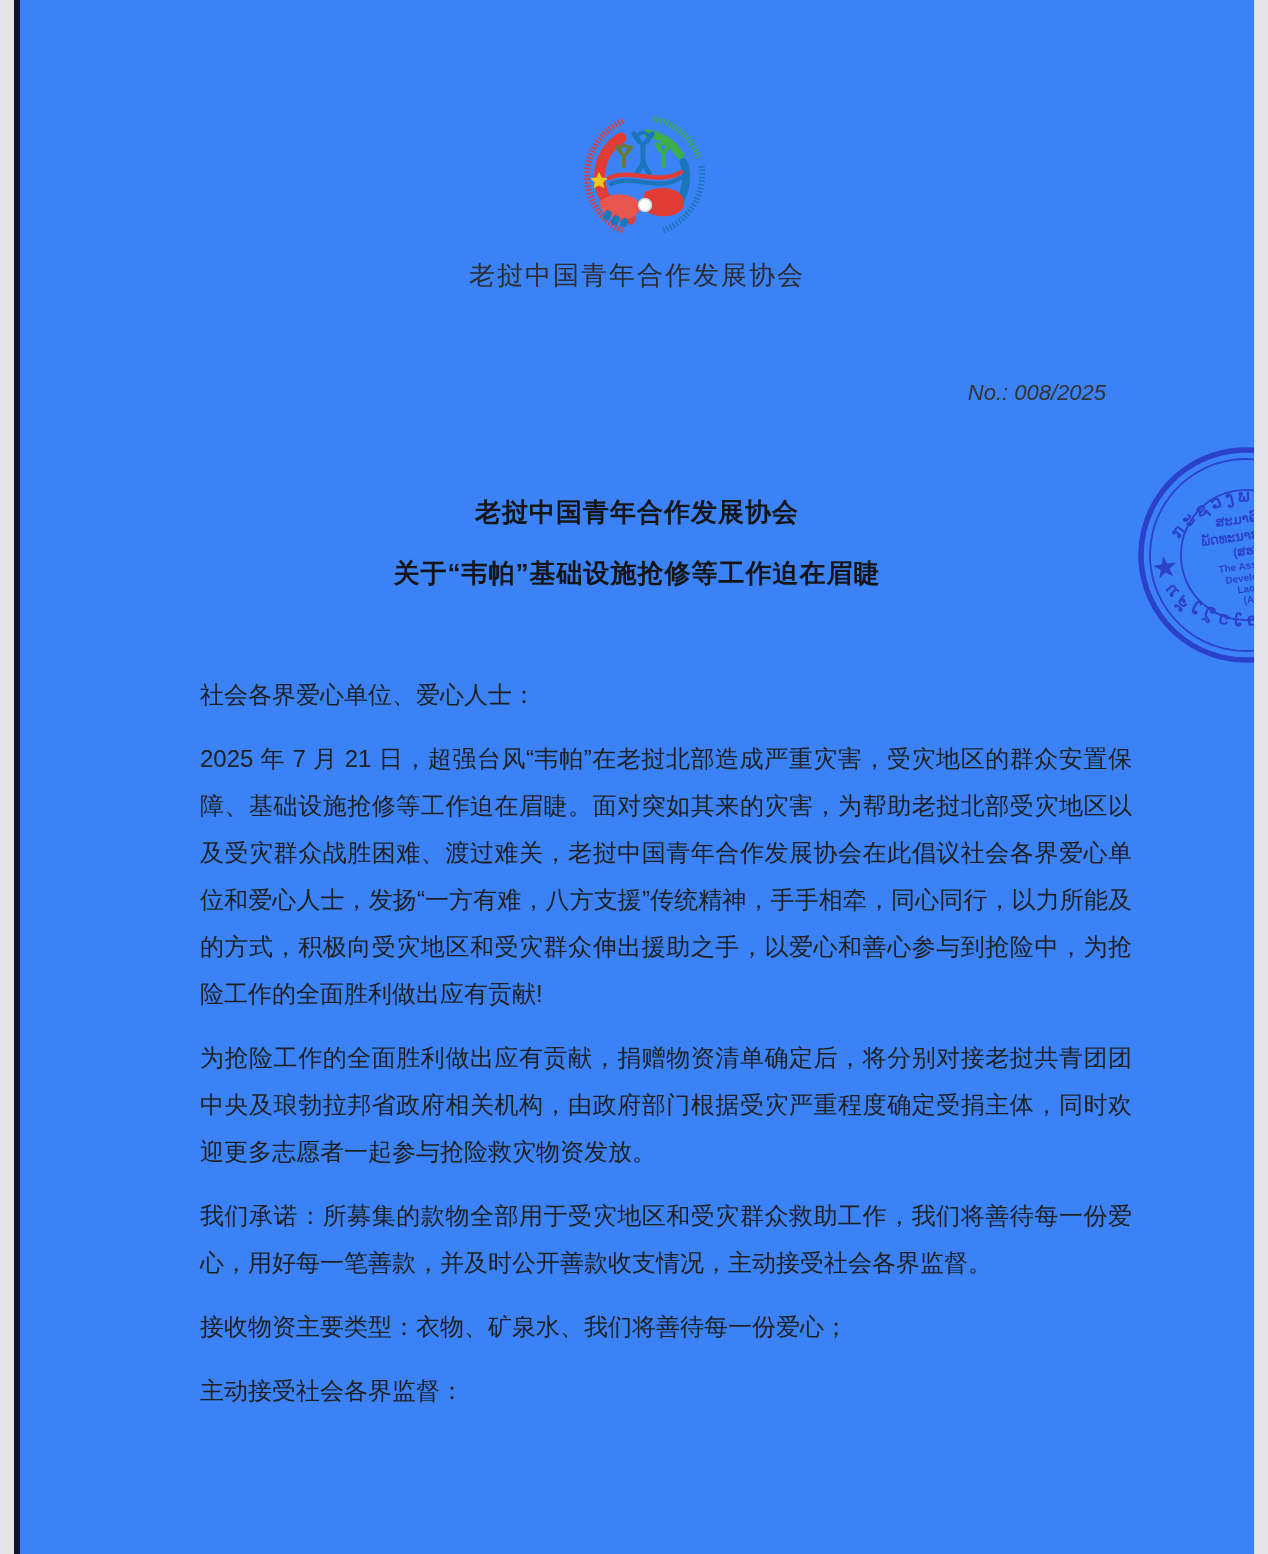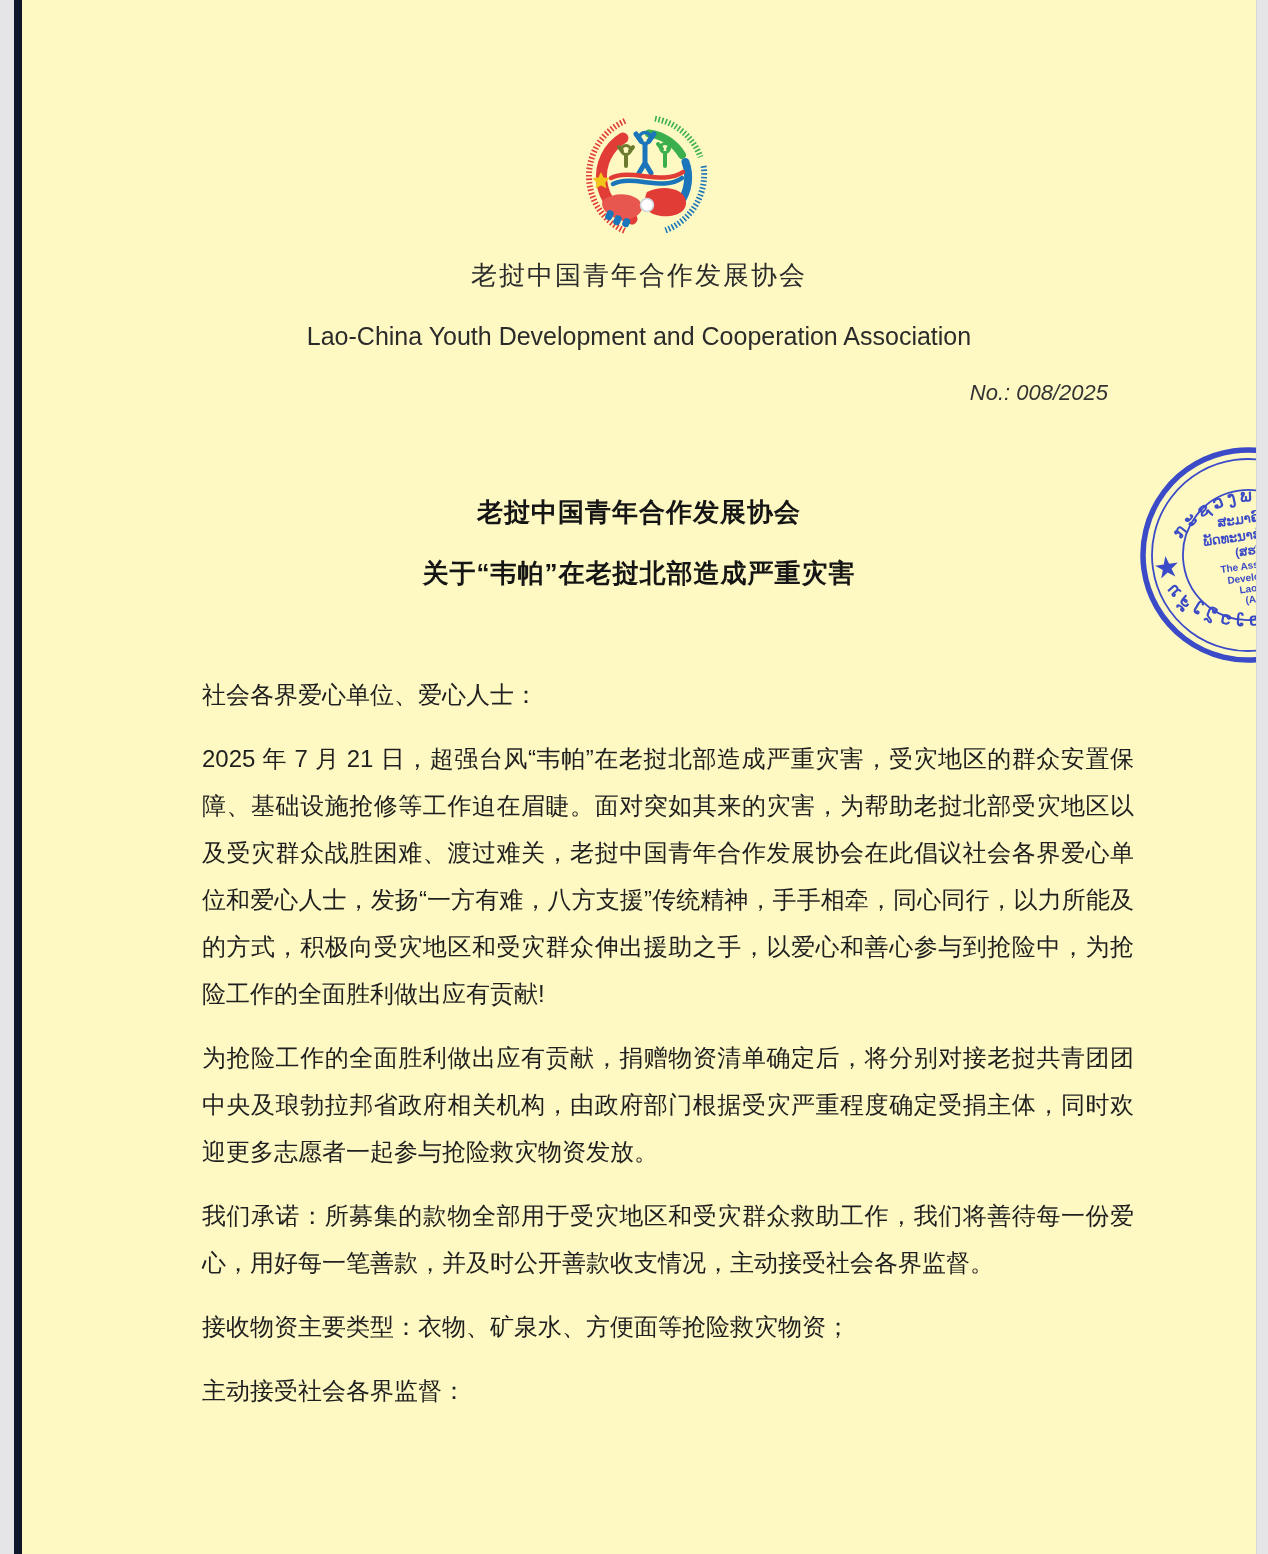--- a/index.html
+++ b/index.html
@@ -7,22 +7,22 @@
     width:1268px;height:1554px;
     background:#e5e5e7;
     font-family:"Liberation Sans", sans-serif;
     position:relative;
     overflow:hidden;
   }
   .scan-page{
     position:absolute;
     left:14px; top:0;
     width:1234px; height:1554px;
-    background:#fef9c3;
-    border-left:8px solid #0f172a;
+    background:#3b82f6;
+    border-left:6px solid #0f172a;
     border-right:1px solid #d6d6d9;
     overflow:hidden;
   }
   .abs{position:absolute;}
   .center-line{left:0;width:100%;text-align:center;color:#222;}
   .org-cn{top:258px;font-size:26px;letter-spacing:2px;color:#2b2b2b;}
   .org-en{top:322px;font-size:25px;color:#2b2b2b;}
   .doc-no{top:380px;right:148px;font-size:22px;font-style:italic;color:#333;}
   .doc-title{font-weight:bold;color:#151515;letter-spacing:1px;}
   .title-1{top:495px;font-size:26px;}
@@ -80,26 +80,25 @@
         <rect x="27" y="98" width="7" height="10" rx="3" transform="rotate(25 30 103)"></rect>
         <rect x="35" y="103" width="7" height="10" rx="3" transform="rotate(25 38 108)"></rect>
         <rect x="44" y="106" width="7" height="9" rx="3" transform="rotate(25 47 110)"></rect>
       </g>
       <circle cx="68" cy="93" r="6.5" fill="#ffffff" stroke="#cfd4d8" stroke-width="1.5"></circle>
       <path d="M22 60 l2.6 5.4 6 .8 -4.4 4.2 1.1 5.9 -5.3 -2.9 -5.3 2.9 1.1 -5.9 -4.4 -4.2 6 -.8 Z" fill="#f3c517"></path>
     </svg>
   </div>
 
   <div class="abs center-line org-cn">老挝中国青年合作发展协会</div>
-  <div class="abs center-line org-en">Lao-China Youth Development and Cooperation Association</div>
 
   <div class="abs doc-no">No.: 008/2025</div>
 
   <div class="abs center-line doc-title title-1">老挝中国青年合作发展协会</div>
-  <div class="abs center-line doc-title title-2">关于“韦帕”在老挝北部造成严重灾害</div>
+  <div class="abs center-line doc-title title-2">关于“韦帕”基础设施抢修等工作迫在眉睫</div>
 
   <div class="abs stamp-wrap">
     <svg width="224" height="224" viewBox="0 0 224 224">
       <defs>
         <path id="stampTop" d="M28 126 A86 86 0 0 1 196 126"></path>
         <path id="stampBottom" d="M200 102 A90 90 0 0 1 24 102"></path>
       </defs>
       <g transform="rotate(-8 112 112)" fill="none" stroke="#2b3cc8">
         <circle cx="112" cy="112" r="105" stroke-width="5.5"></circle>
         <circle cx="112" cy="112" r="96" stroke-width="1.8"></circle>
@@ -122,17 +121,17 @@
         </g>
       </g>
     </svg>
   </div>
 
   <div class="abs body-text">
     <p>社会各界爱心单位、爱心人士：</p>
     <p>2025 年 7 月 21 日，超强台风“韦帕”在老挝北部造成严重灾害，受灾地区的群众安置保障、基础设施抢修等工作迫在眉睫。面对突如其来的灾害，为帮助老挝北部受灾地区以及受灾群众战胜困难、渡过难关，老挝中国青年合作发展协会在此倡议社会各界爱心单位和爱心人士，发扬“一方有难，八方支援”传统精神，手手相牵，同心同行，以力所能及的方式，积极向受灾地区和受灾群众伸出援助之手，以爱心和善心参与到抢险中，为抢险工作的全面胜利做出应有贡献!</p>
     <p>为抢险工作的全面胜利做出应有贡献，捐赠物资清单确定后，将分别对接老挝共青团团中央及琅勃拉邦省政府相关机构，由政府部门根据受灾严重程度确定受捐主体，同时欢迎更多志愿者一起参与抢险救灾物资发放。</p>
     <p>我们承诺：所募集的款物全部用于受灾地区和受灾群众救助工作，我们将善待每一份爱心，用好每一笔善款，并及时公开善款收支情况，主动接受社会各界监督。</p>
-    <p>接收物资主要类型：衣物、矿泉水、方便面等抢险救灾物资；</p>
+    <p>接收物资主要类型：衣物、矿泉水、我们将善待每一份爱心；</p>
     <p>主动接受社会各界监督：</p>
   </div>
 
 </div>
 
 </body></html>

